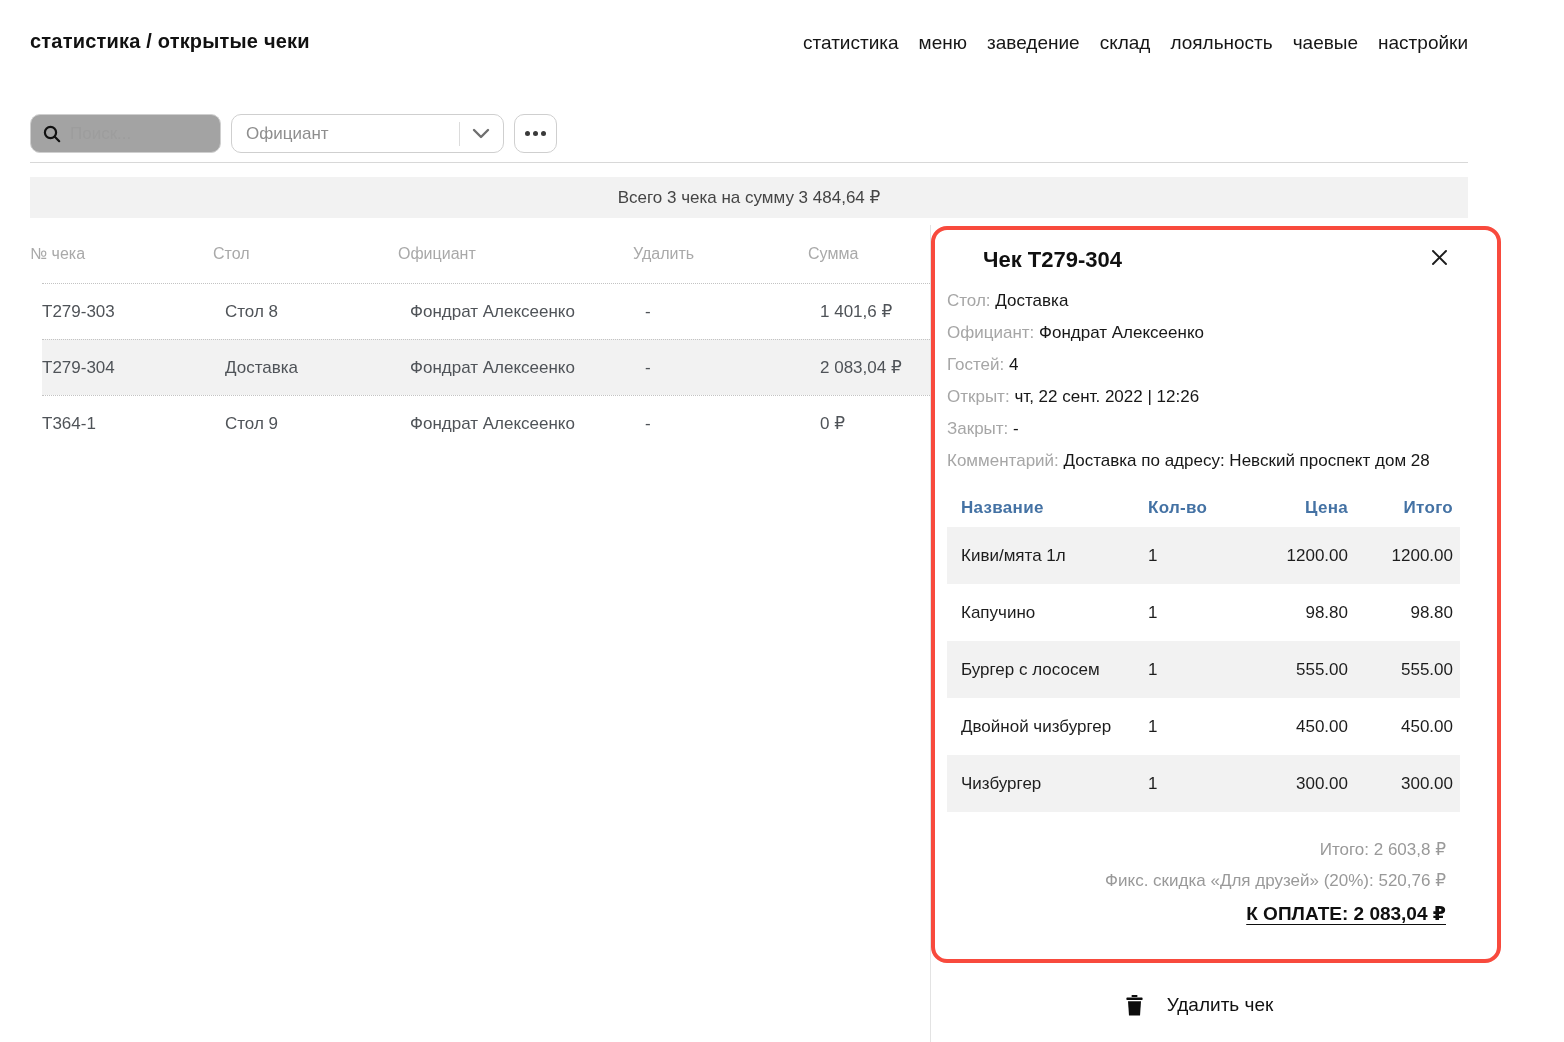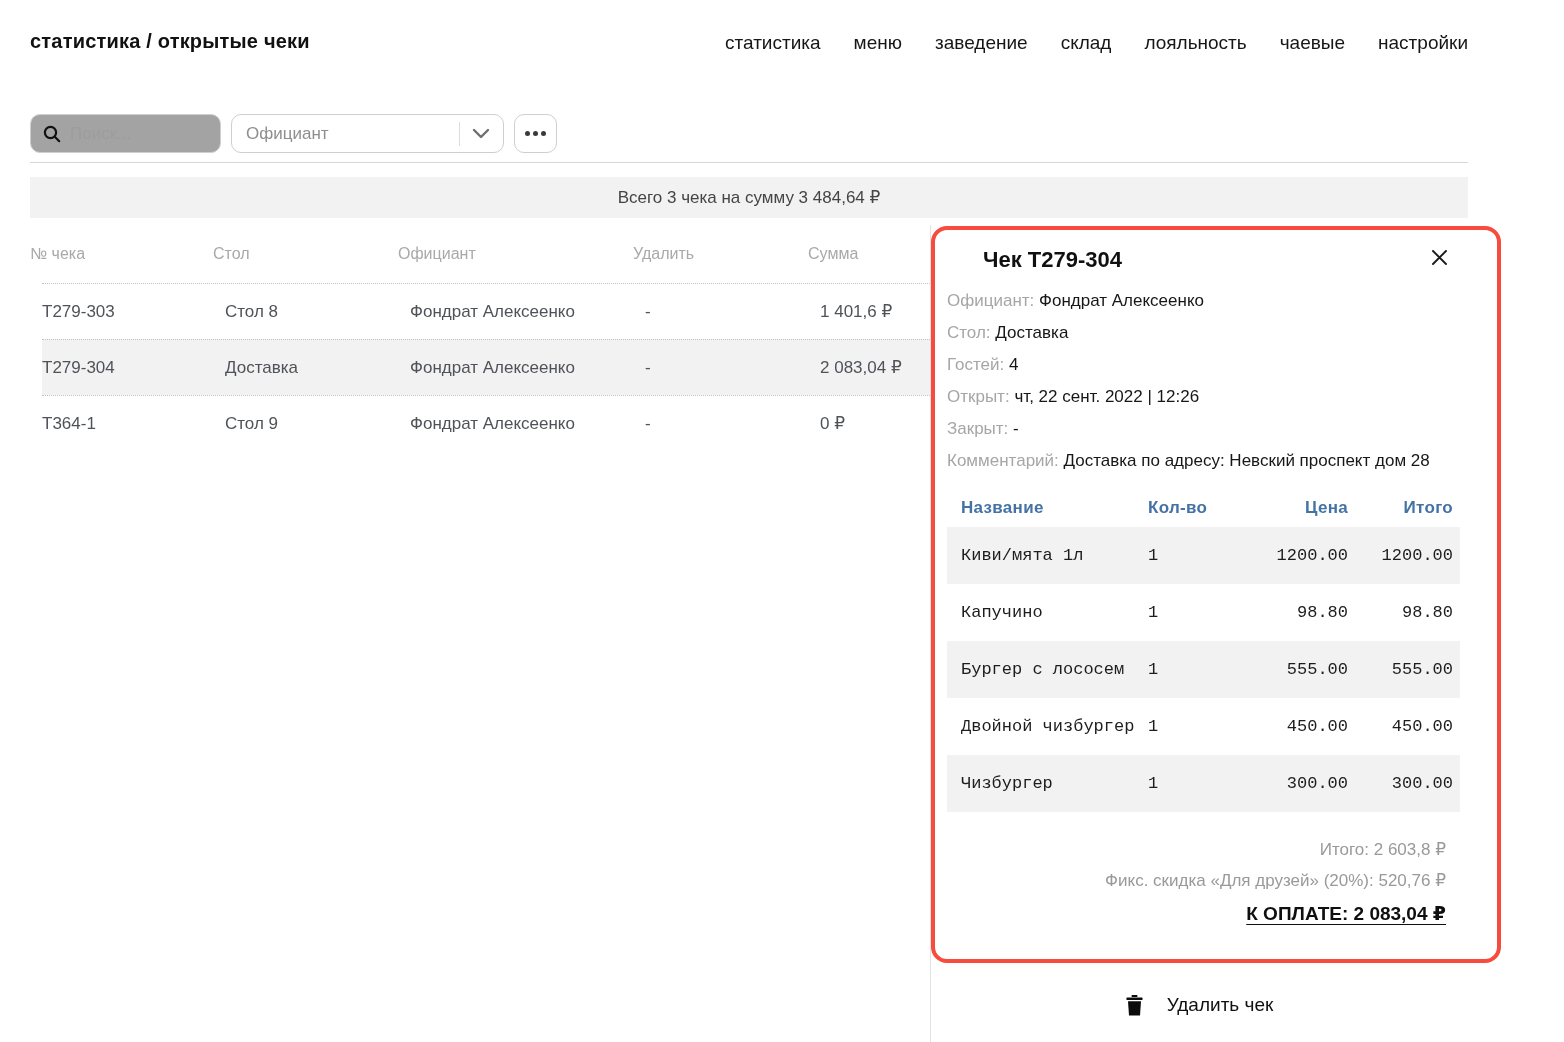--- a/index.html
+++ b/index.html
@@ -14,21 +14,21 @@
     width: 1564px; height: 1042px;
     background:#fff; overflow:hidden;
   }
   
   .page-title {
     position:absolute; left:30px; top:30px;
     font-size:20px; font-weight:700; letter-spacing:.2px; color:#111;
   }
   .main-nav {
     position:absolute; right:96px; top:32px;
-    display:flex; gap:33px; font-size:19px; color:#161616;
+    display:flex; gap:20px; font-size:19px; color:#161616;
   }
   .main-nav span { cursor:pointer; white-space:nowrap; }
   
   .toolbar { position:absolute; left:30px; top:114px; display:flex; gap:10px; align-items:center; }
   .search-box {
     width:191px; height:39px; border:1px solid #cfcfcf; border-radius:10px;
     display:flex; align-items:center; padding:0 10px 0 12px; gap:9px; background:#a3a3a3;
   }
   .search-box input {
     border:none; outline:none; width:100%; font-size:17px;
@@ -81,21 +81,21 @@
   .field .lbl { color:#a6a6a6; }
   .field .val { color:#171717; }
   
   .items { margin-top:17px; width:513px; }
   .items-header, .item-row {
     display:grid; grid-template-columns:1fr 95px 105px 105px; align-items:center;
     padding-left:14px; padding-right:7px;
   }
   .items-header { height:38px; color:#4472a4; font-weight:700; font-size:17px; letter-spacing:.3px; }
   .items-header .num, .item-row .num { text-align:right; }
-  .item-row { height:57px; font-size:17px; color:#1d1d1d;font-family:Liberation Mono, monospace; }
+  .item-row { height:57px; font-size:17px; color:#1d1d1d; }
   .item-row.alt { background:#f2f2f2; }
   
   .totals { margin-top:22px; text-align:right; padding-right:8px; }
   .totals .muted { color:#999; font-size:17px; line-height:31px; }
   .totals .to-pay {
     display:inline-block; margin-top:6px; font-size:19px; font-weight:600; color:#0f0f0f;
     text-decoration:underline; text-underline-offset:4px; cursor:pointer;margin-left:12px;
   }
   
   .delete-row {
@@ -196,26 +196,26 @@
         <span>
           <svg width="17" height="17" viewBox="0 0 17 17">
               <line x1="2" y1="2" x2="15" y2="15" stroke="#1c1c1c" stroke-width="1.9" stroke-linecap="round"></line>
               <line x1="15" y1="2" x2="2" y2="15" stroke="#1c1c1c" stroke-width="1.9" stroke-linecap="round"></line>
             </svg>
         </span>
       </button>
     </div>
 
     <div class="field">
+      <span class="lbl">Стол:</span>
+      <span class="val">Доставка</span>
+    </div>
+    <div class="field">
       <span class="lbl">Официант:</span>
       <span class="val">Фондрат Алексеенко</span>
-    </div>
-    <div class="field">
-      <span class="lbl">Стол:</span>
-      <span class="val">Доставка</span>
     </div>
     <div class="field">
       <span class="lbl">Гостей:</span>
       <span class="val">4</span>
     </div>
     <div class="field">
       <span class="lbl">Открыт:</span>
       <span class="val">чт, 22 сент. 2022 | 12:26</span>
     </div>
     <div class="field">

